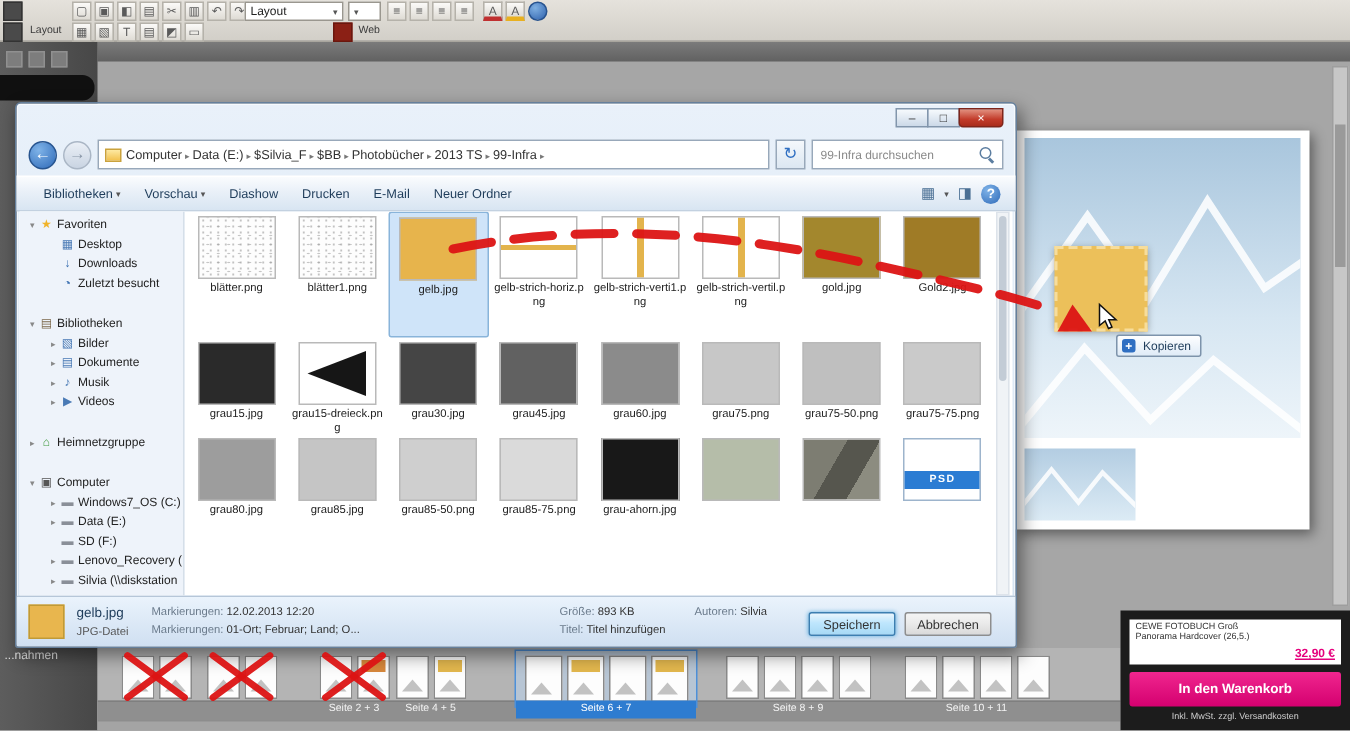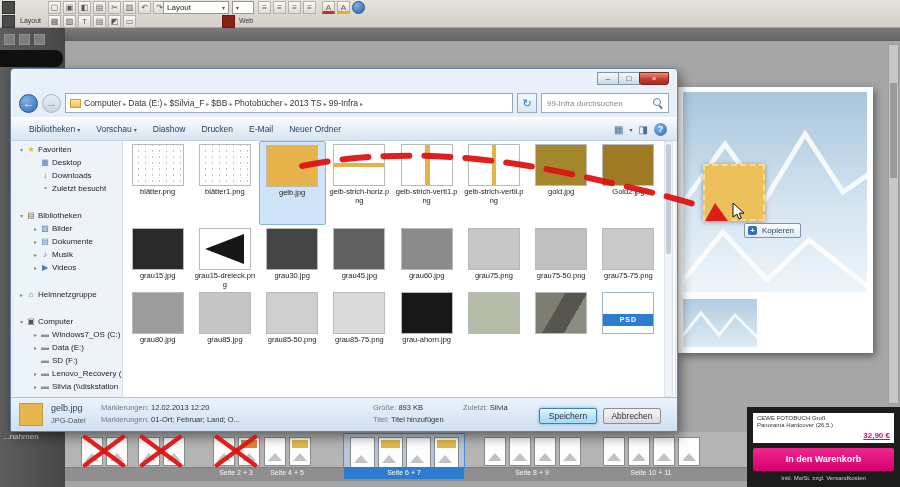--- a/index.html
+++ b/index.html
@@ -465,21 +465,21 @@
         <span class="lab">Markierungen:</span>
         <span>01-Ort; Februar; Land; O...</span>
       </div>
       <div class="meta" style="left:362px;">
         <span class="lab">Größe:</span>
         <span>893 KB</span><br>
         <span class="lab">Titel:</span>
         <span>Titel hinzufügen</span>
       </div>
       <div class="meta" style="left:452px;">
-        <span class="lab">Zuletzt:</span>
+        <span class="lab">Autoren:</span>
         <span>Silvia</span>
       </div>
       <div class="btn btn-save">Speichern</div>
       <div class="btn btn-cancel">Abbrechen</div>
     </div>
   </div>
 
   <div class="filmstrip" id="strip">
     <div class="fs-labelbar"></div>
     <div class="fs-scroll"></div>

